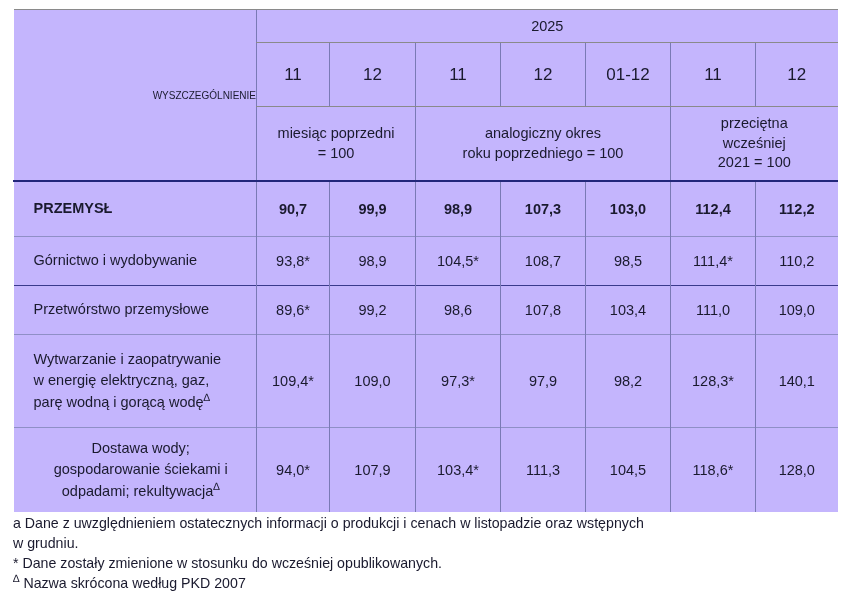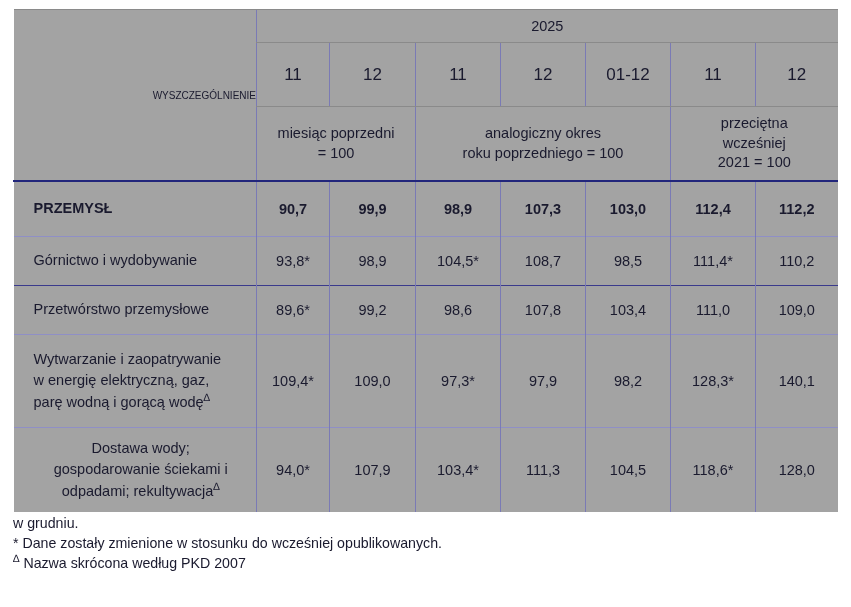--- a/index.html
+++ b/index.html
@@ -32,21 +32,21 @@
     border-collapse: collapse;
     table-layout: fixed;
     font-size: 14.5px;
   }
 
   table.stat td,
   table.stat th {
     padding: 0;
     font-weight: normal;
     vertical-align: middle;
-    background: #a3a3a3;
+    background: #c4b5fd;
   }
 
   
   col.c-label { width: 243px; }
   col.c-d1 { width: 73px; }
   col.c-d2 { width: 86px; }
   col.c-d3 { width: 85px; }
   col.c-d4 { width: 85px; }
   col.c-d5 { width: 85px; }
   col.c-d6 { width: 85px; }
@@ -275,18 +275,19 @@
         <td class="num">111,3</td>
         <td class="num">104,5</td>
         <td class="num">118,6*</td>
         <td class="num">128,0</td>
       </tr>
 
     </tbody>
   </table>
 
   <div class="notes">
+    <p>a Dane z uwzględnieniem ostatecznych informacji o produkcji i cenach w listopadzie oraz wstępnych</p>
     <p>w grudniu.</p>
     <p>* Dane zostały zmienione w stosunku do wcześniej opublikowanych.</p>
     <p><span class="sup-note">∆</span><span> Nazwa skrócona według PKD 2007</span></p>
   </div>
 
 </div>
 
 </body></html>

